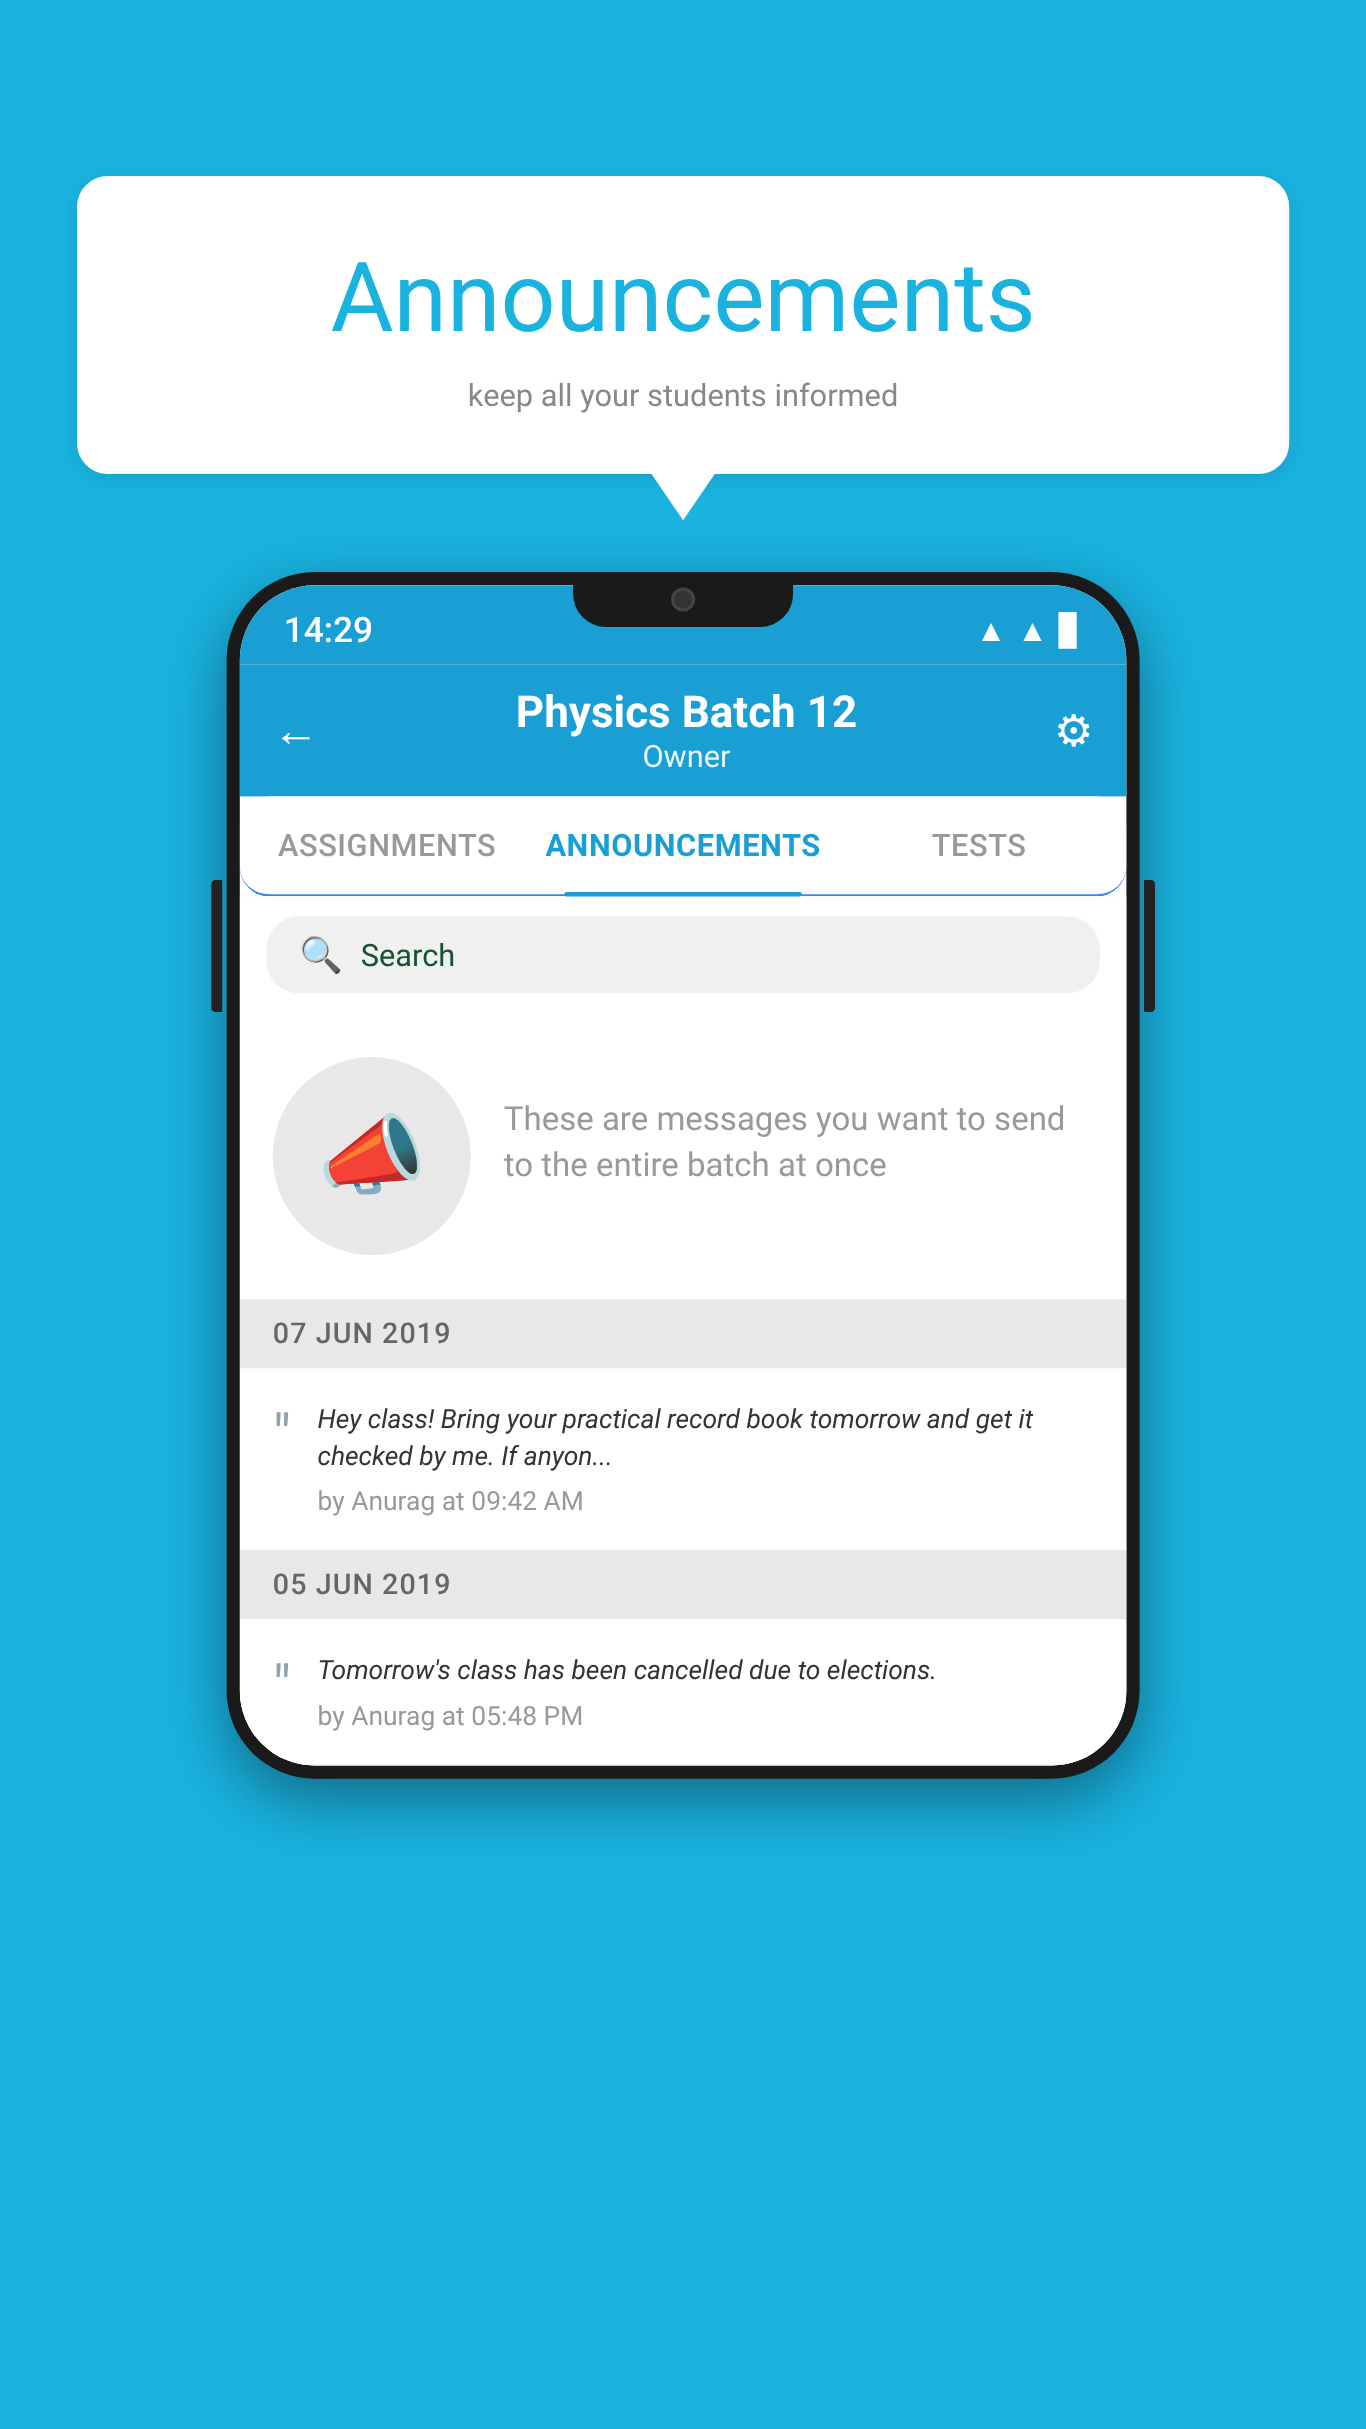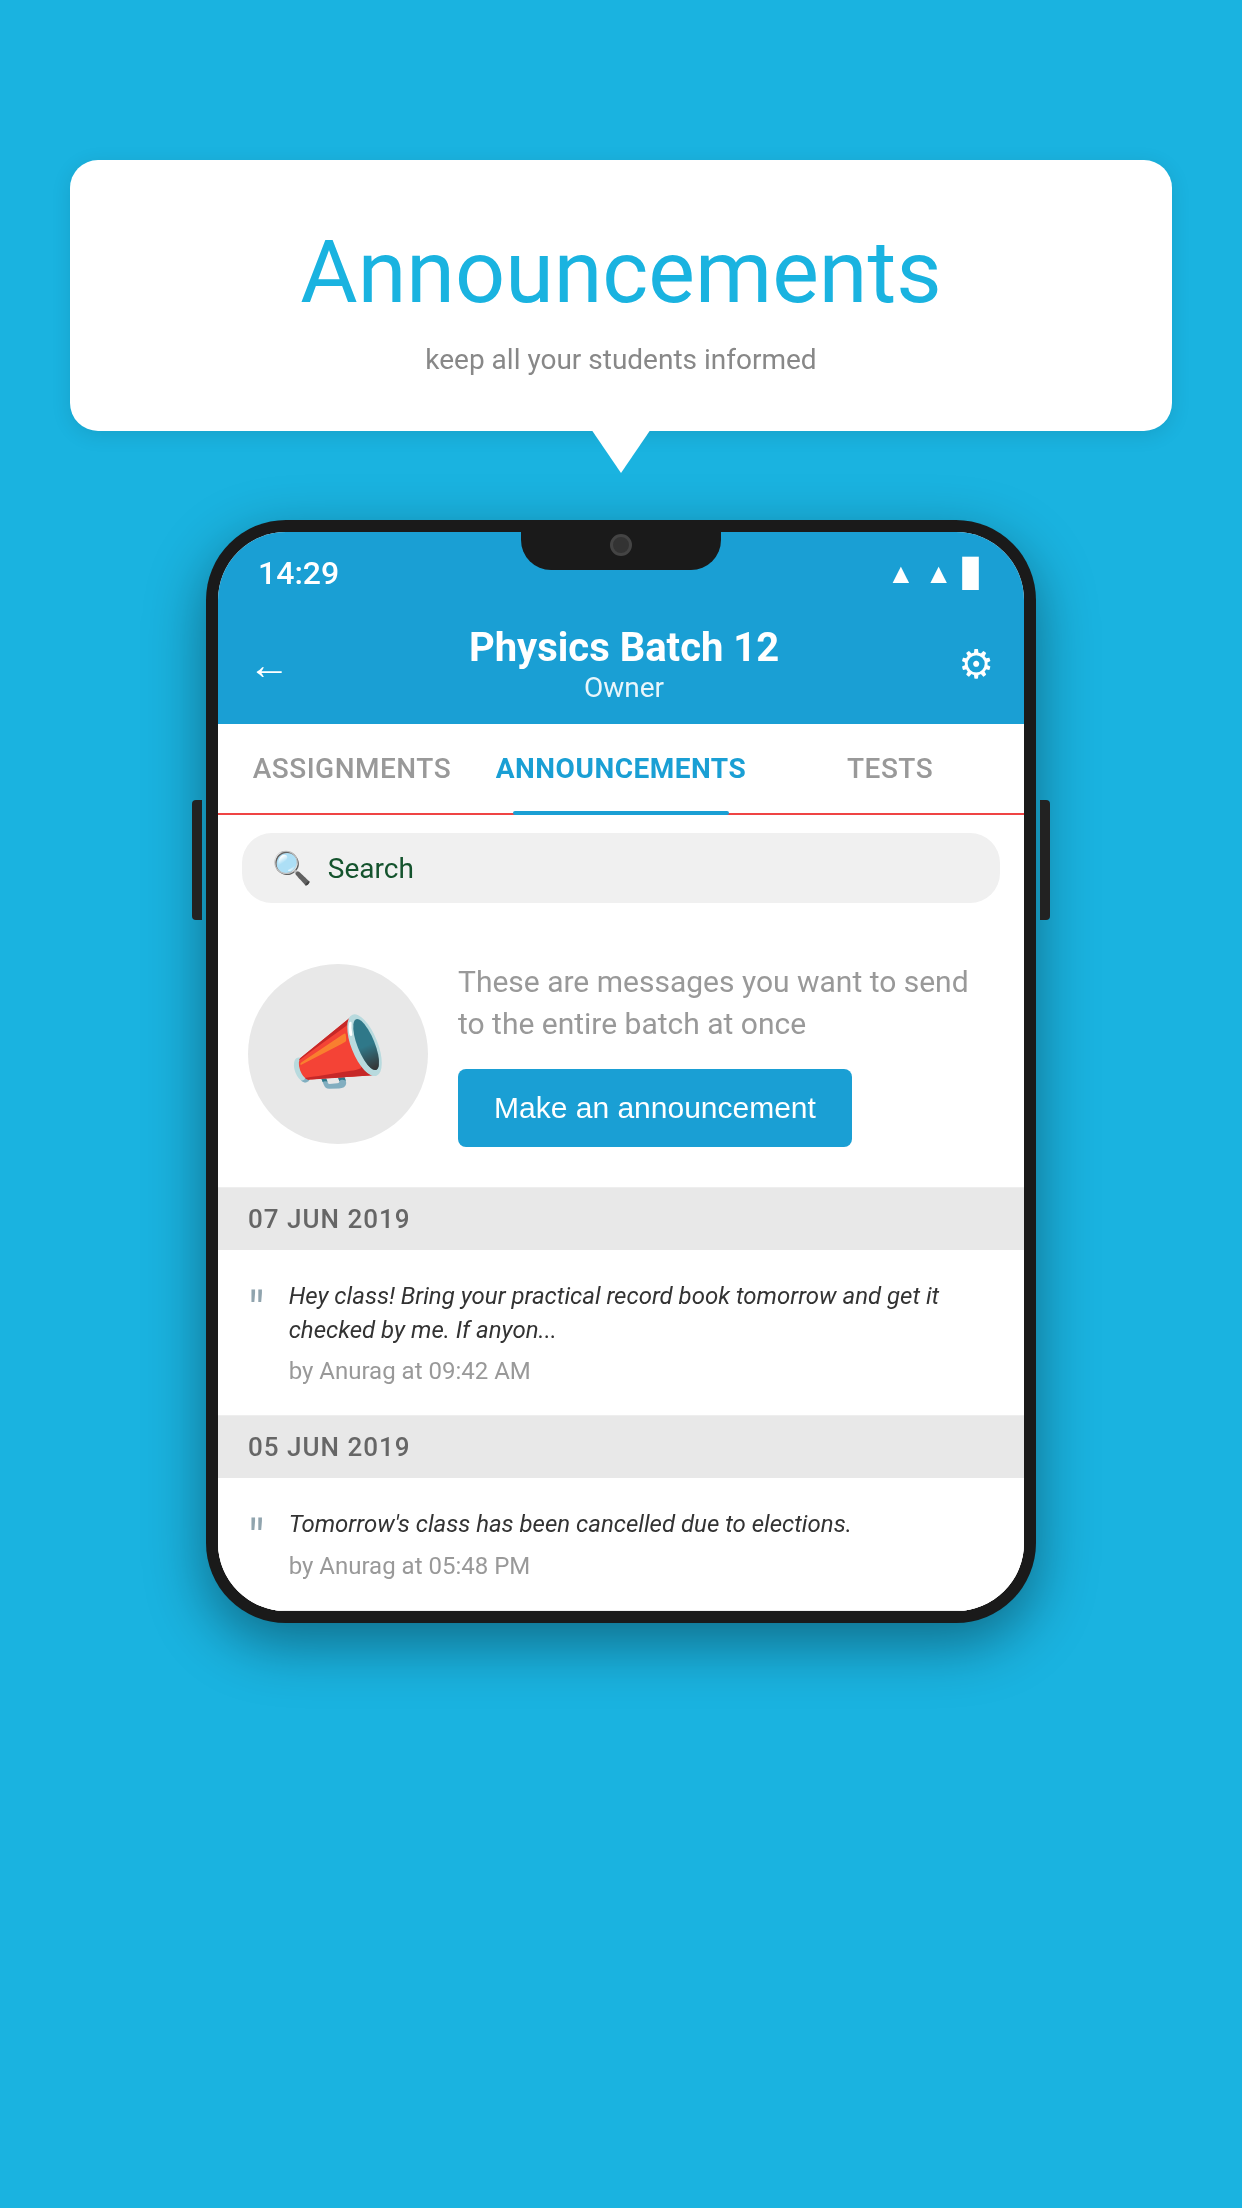--- a/index.html
+++ b/index.html
@@ -190,21 +190,22 @@
     .settings-btn {
       color: white;
       font-size: 40px;
       cursor: pointer;
     }
 
     
     .tabs {
       background: white;
       display: flex;
-      border-bottom: 2px solid #ef4444;
+      border-bottom: 2px solid #3b82f6;
+      border-radius: 27px;
     }
 
     .tab {
       flex: 1;
       text-align: center;
       padding: 28px 10px;
       font-size: 28px;
       font-weight: 500;
       color: #999;
       cursor: pointer;
@@ -413,21 +414,20 @@
             <span class="search-placeholder">Search</span>
           </div>
         </div>
 
         <div class="announcement-cta">
           <div class="megaphone-circle">
             <span class="megaphone-icon">📣</span>
           </div>
           <div class="cta-right">
             <div class="cta-text">These are messages you want to send to the entire batch at once</div>
-            <button class="make-announcement-btn">Make an announcement</button>
           </div>
         </div>
 
         <div class="date-section">
           <span class="date-label">07  JUN  2019</span>
         </div>
 
         <div class="message-item">
           <span class="quote-icon">"</span>
           <div class="message-content">

